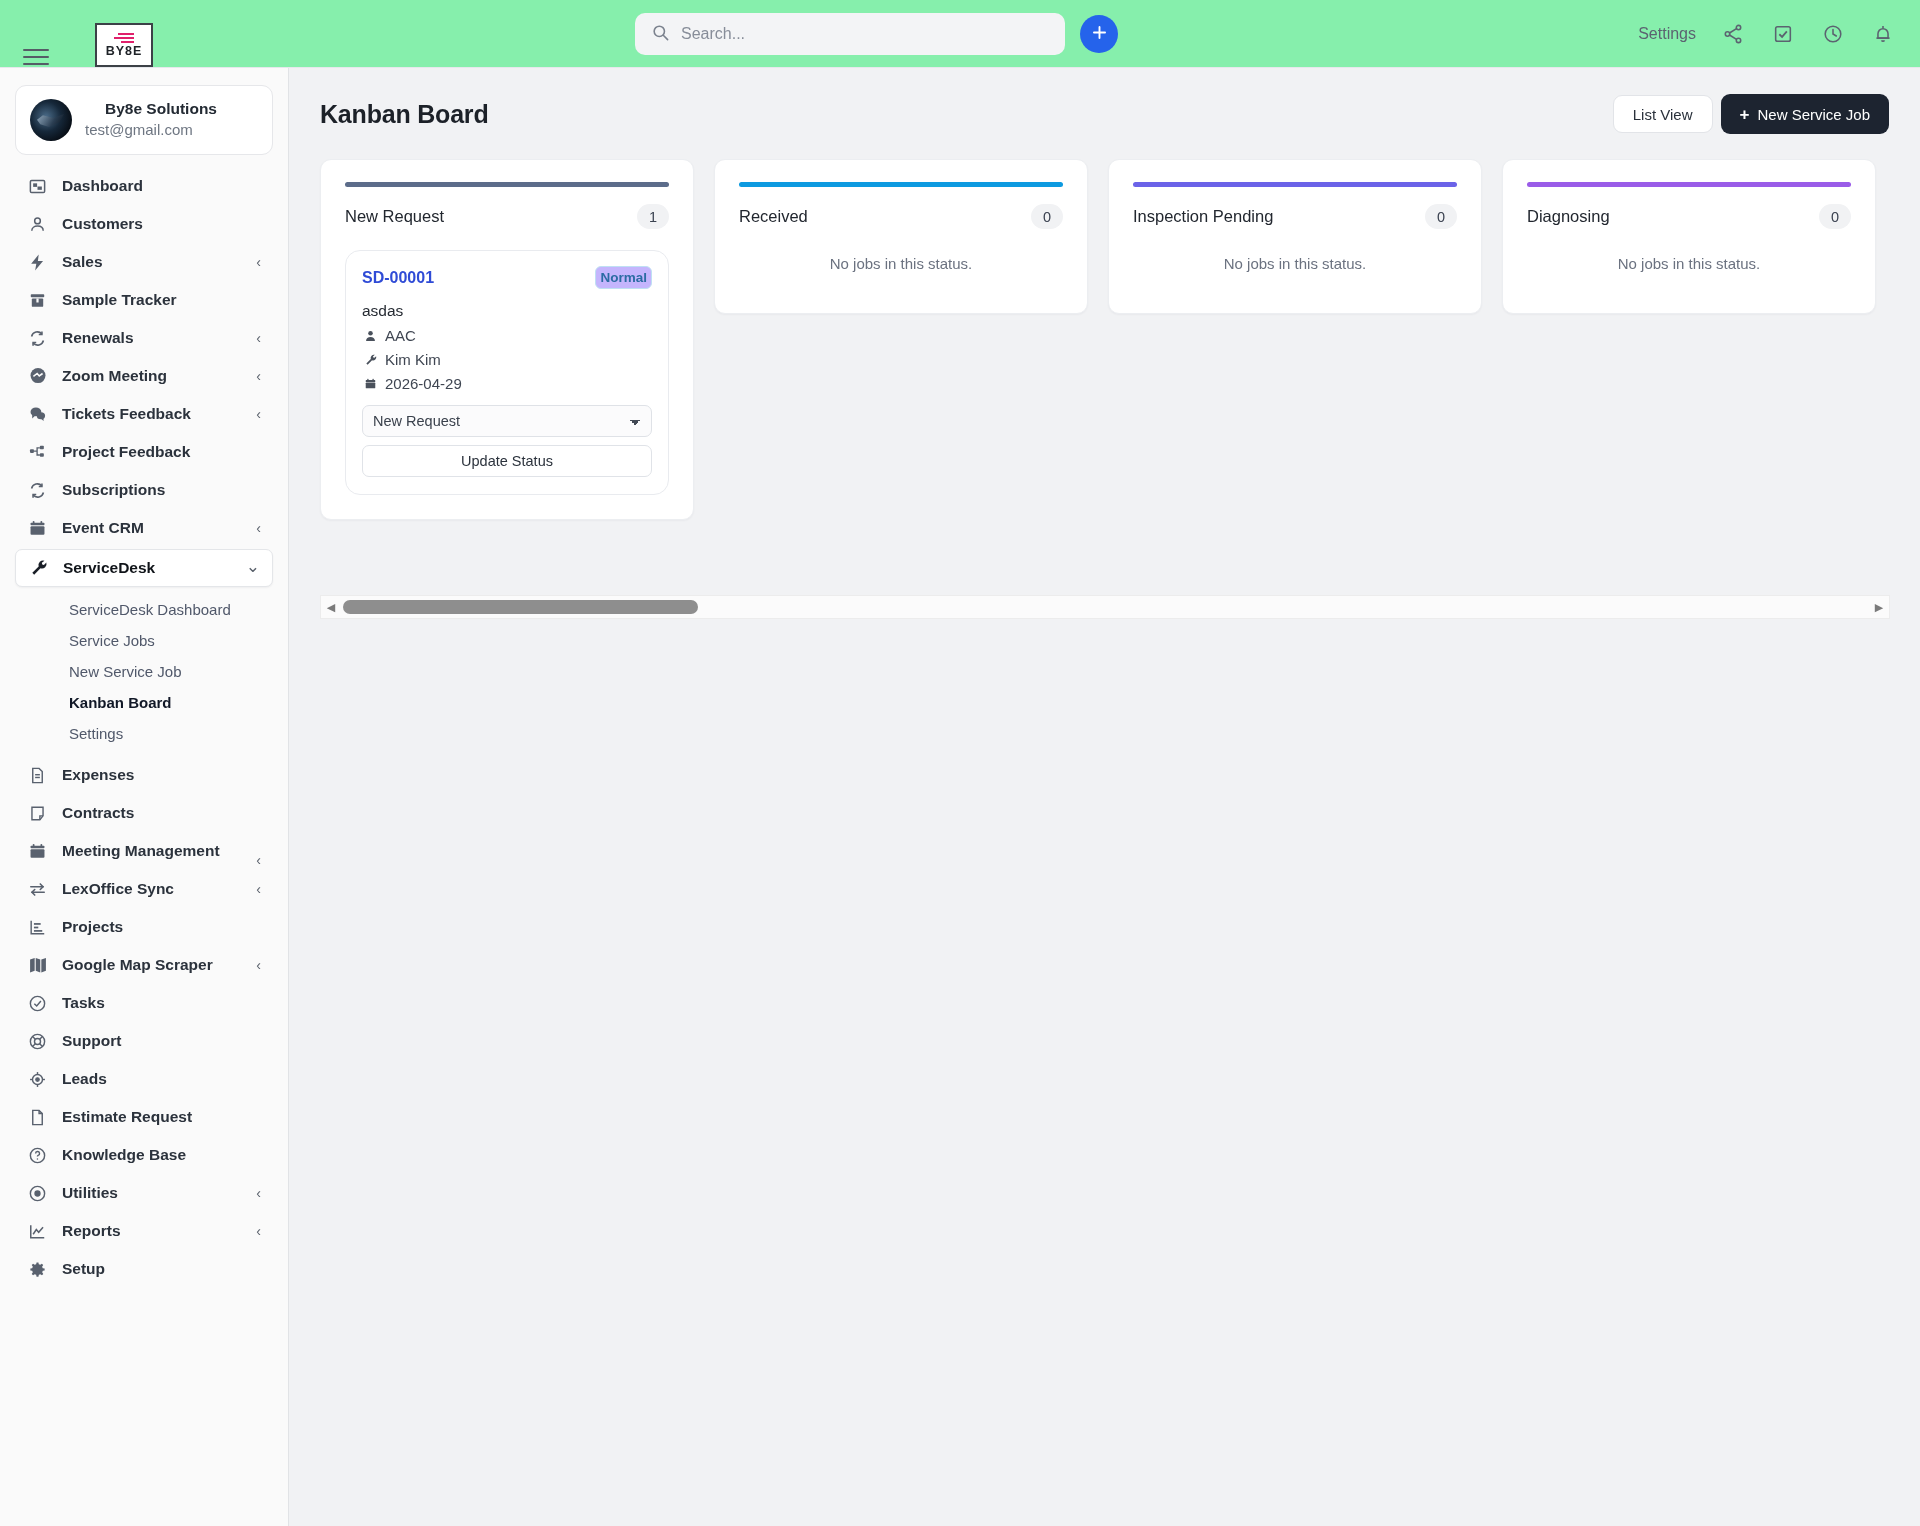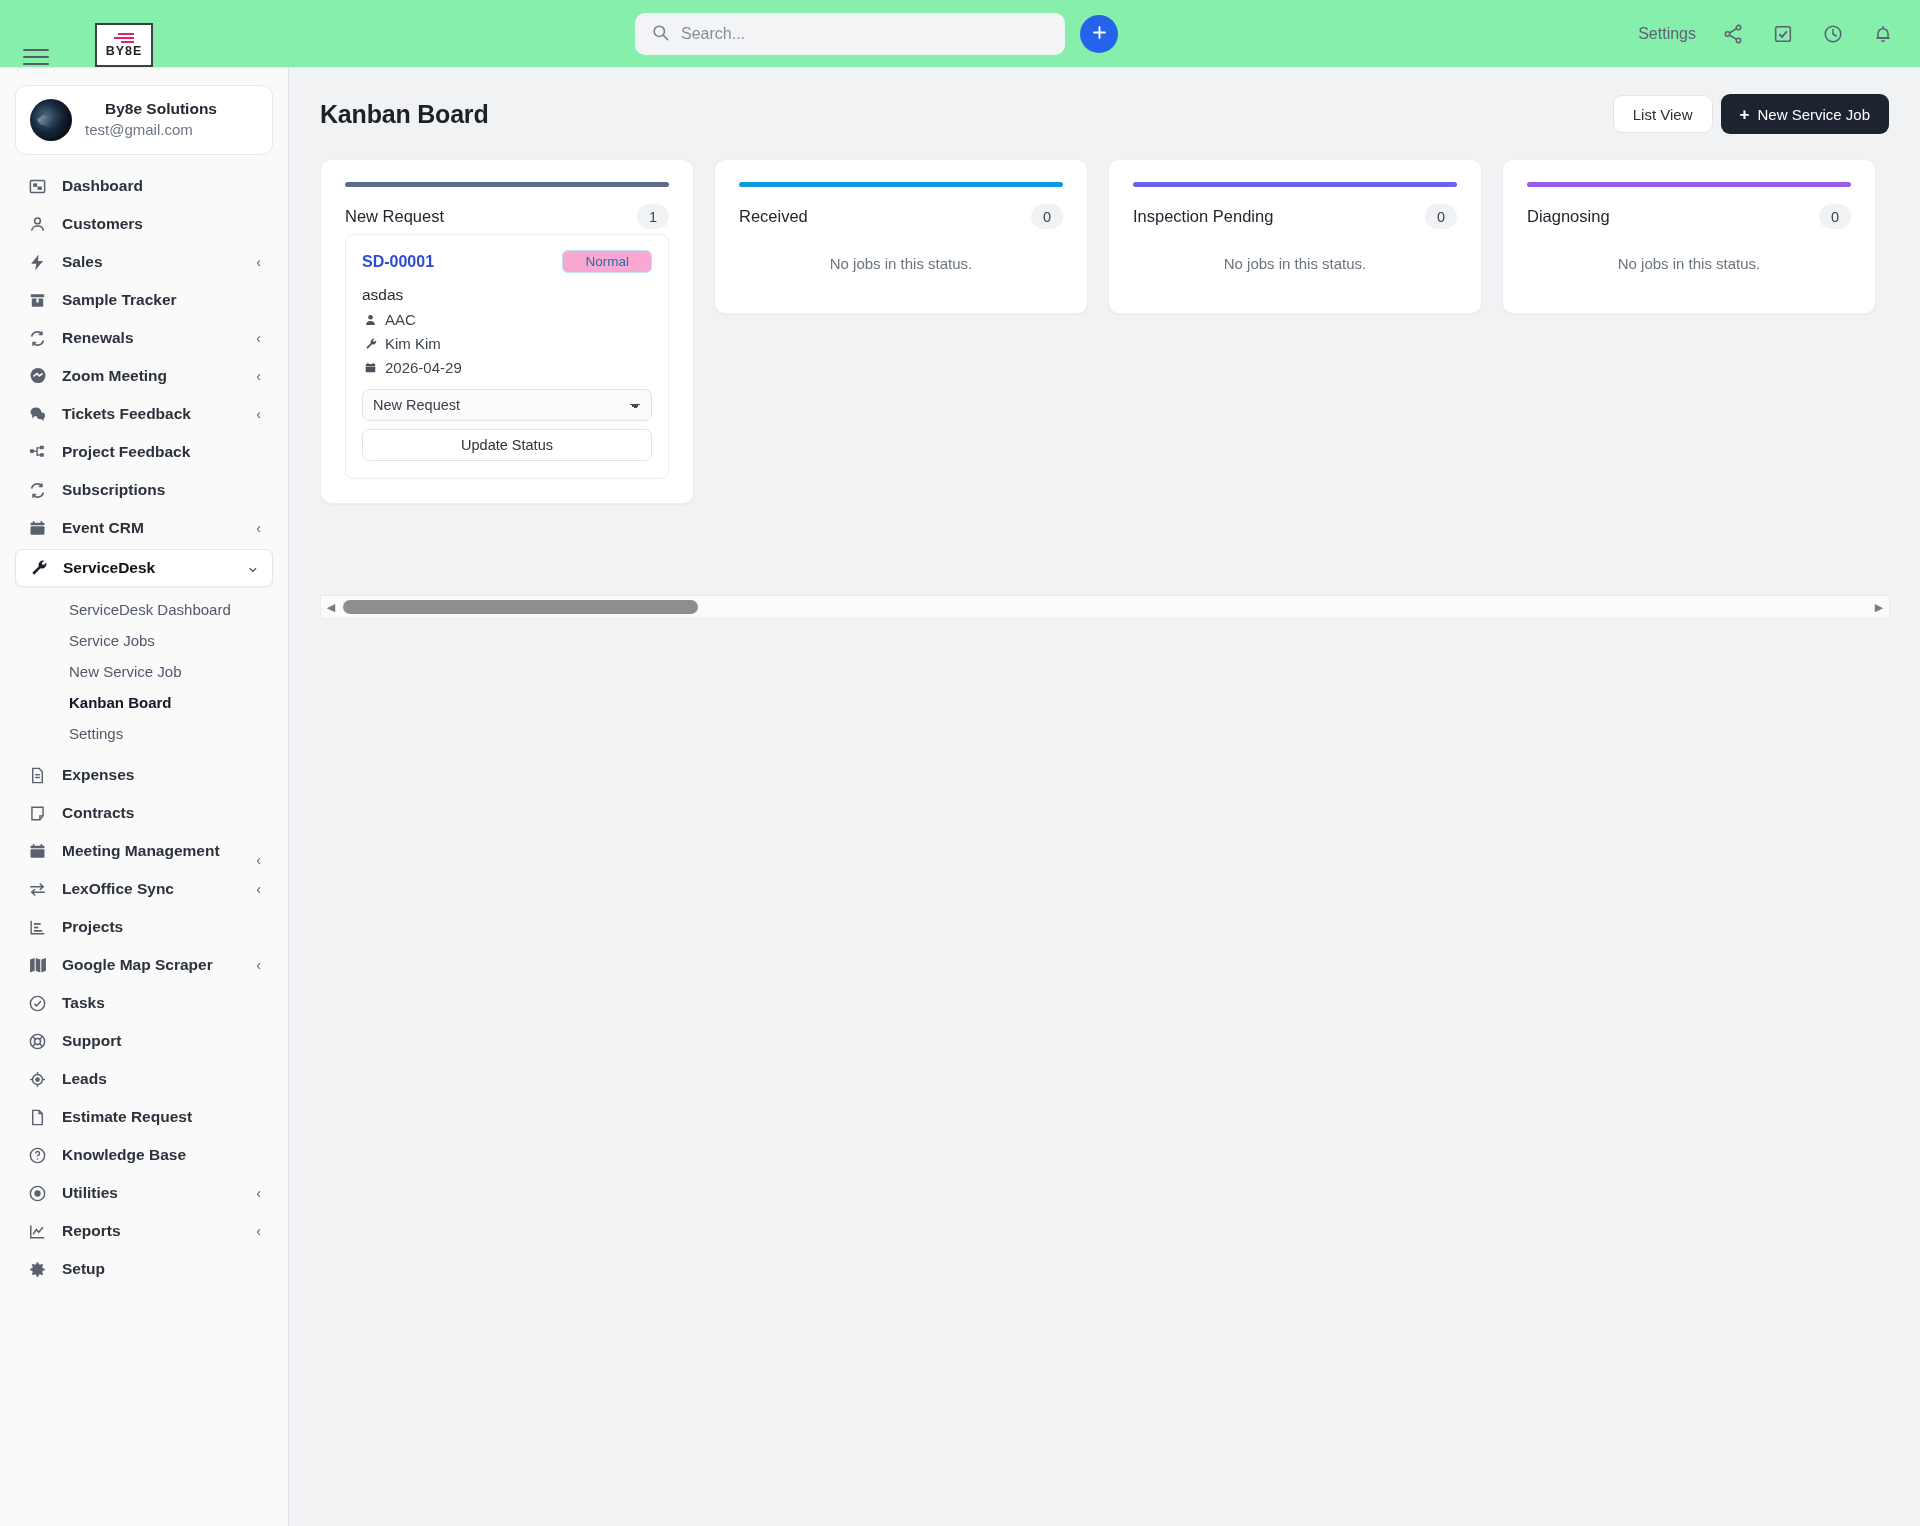--- a/index.html
+++ b/index.html
@@ -147,28 +147,28 @@
   }
   .col-title { font-size: 16.5px; color: #22272f; }
   .col-count {
     min-width: 32px; height: 25px; padding: 0 10px; border-radius: 13px;
     background: #f1f2f4; color: #3b4250; font-size: 14.5px;
     display:flex; align-items:center; justify-content:center;
   }
   .col-empty { text-align: center; color: #6b7280; font-size: 15px; margin-top: 26px; }
 
   .card {
-    margin-top: 5px; border: 1px solid #e9ebef; border-radius: 8px;
+    margin-top: 21px; border: 1px solid #e9ebef; border-radius: 15px;
     padding: 15px 16px 17px 16px; background: #fff;
   }
   .card-top { display:flex; align-items:center; justify-content:space-between; }
   .card-id { font-size: 16px; font-weight: bold; color: #2f4bd6; cursor:pointer;}
   .badge-normal {
-    font-size: 13.5px; color: #2b6ca3; background: #f9a8d4;
-    border: 1px solid #bfe0f3; border-radius: 6px; padding: 3px 22px;
+    font-size: 13.5px; color: #2b6ca3; background: #c4b5fd;
+    border: 1px solid #bfe0f3; border-radius: 6px; padding: 3px 4px; font-weight: bold;
   }
   .card-subject { font-size: 15.5px; color: #262b33; margin-top: 13px; }
   .meta-row { display:flex; align-items:center; margin-top: 7px; font-size: 15px; color:#3f4652; }
   .meta-row .mico { width: 17px; margin-right: 6px; display:flex; align-items:center; justify-content:center; color:#4a515c;}
   .card-select {
     margin-top: 13px; width: 100%; height: 32px;
     border: 1px solid #dfe2e7; border-radius: 7px; background: #fbfbfc;
     font-size: 14.5px; color: #3a414c; padding: 0 10px;
     font-family:"Liberation Sans", sans-serif; cursor:pointer;
     appearance:none; -webkit-appearance:none;

